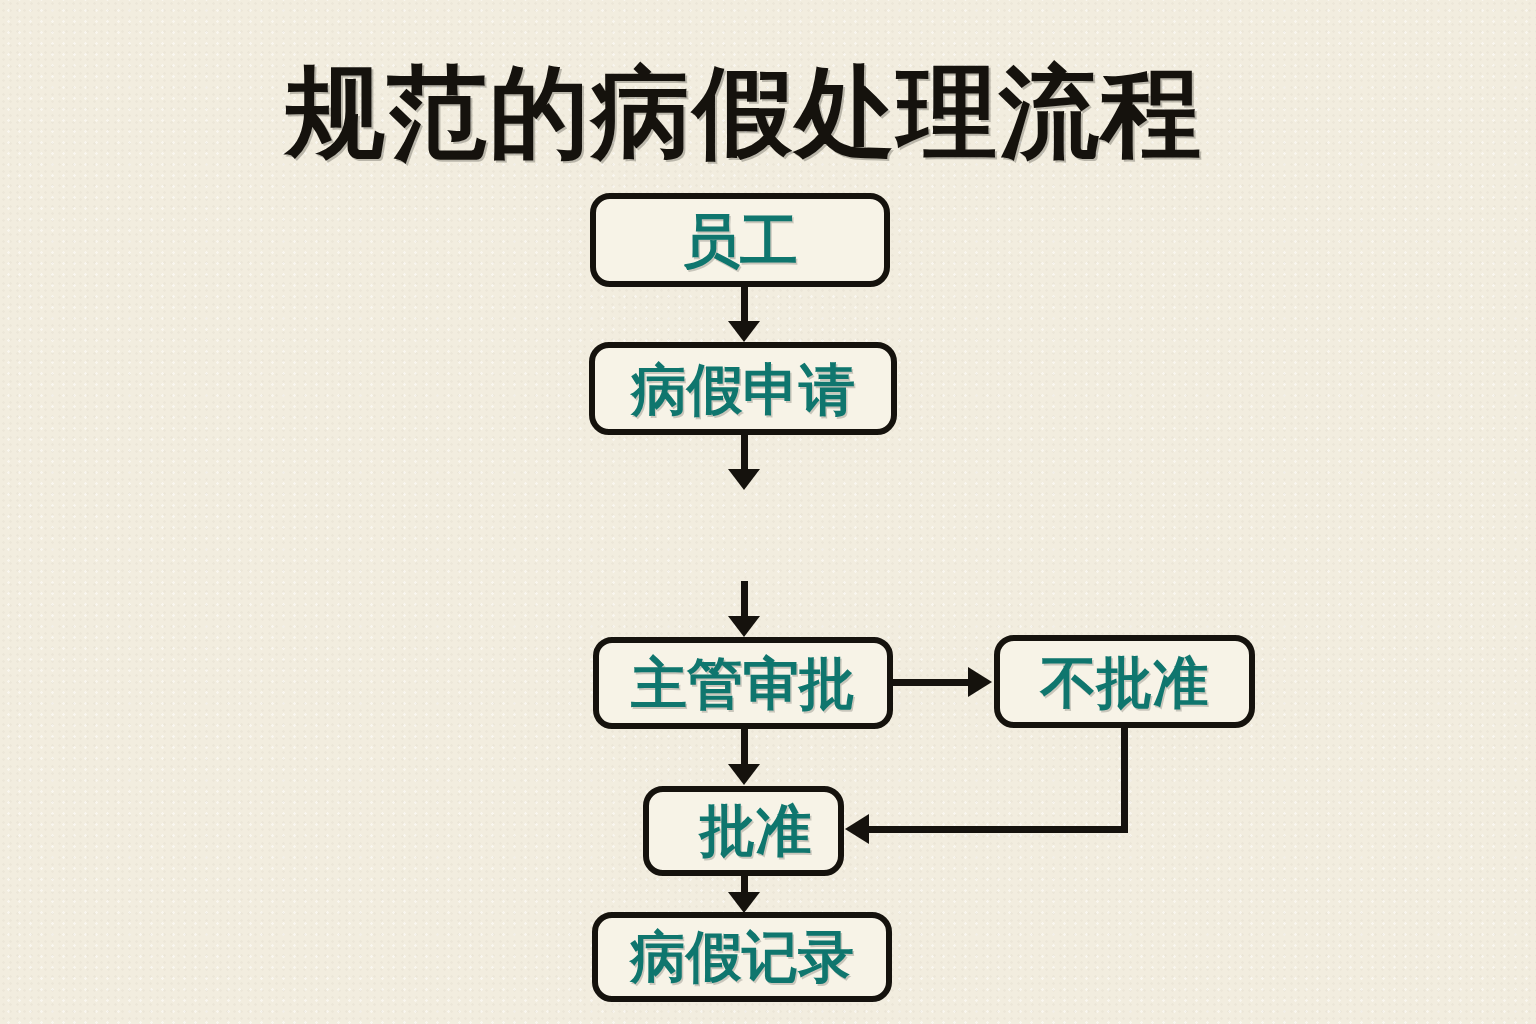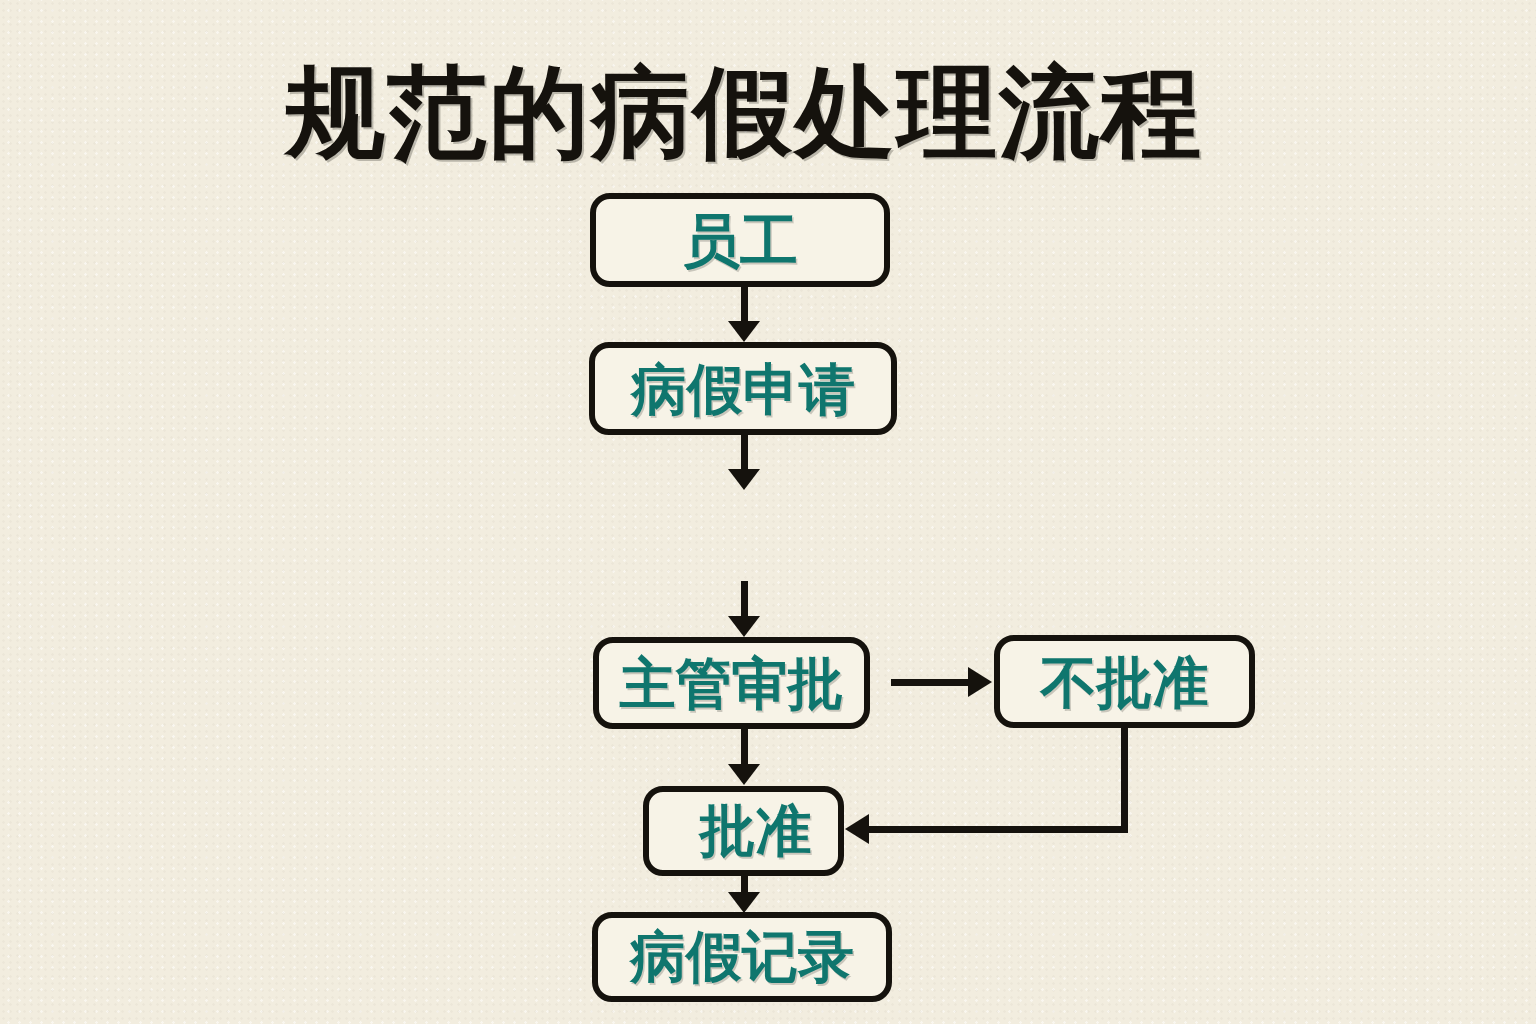--- a/index.html
+++ b/index.html
@@ -66,21 +66,21 @@
 
   <div class="node" style="left:590px; top:193px; width:300px; height:94px; font-size:58px;">
     <span>员工</span>
   </div>
 
   <div class="node" style="left:589px; top:342px; width:308px; height:93px; font-size:56px;">
     <span>病假申请</span>
   </div>
 
 
-  <div class="node" style="left:593px; top:637px; width:277px; height:92px; font-size:56px;">
+  <div class="node" style="left:593px; top:637px; width:300px; height:92px; font-size:56px;border-radius:19px;">
     <span>主管审批</span>
   </div>
 
   <div class="node" style="left:994px; top:635px; width:261px; height:93px; font-size:56px;">
     <span>不批准</span>
   </div>
 
   <div class="node" style="left:643px; top:786px; width:201px; height:90px; font-size:56px;padding-left:24px;">
     <span>批准</span>
   </div>

